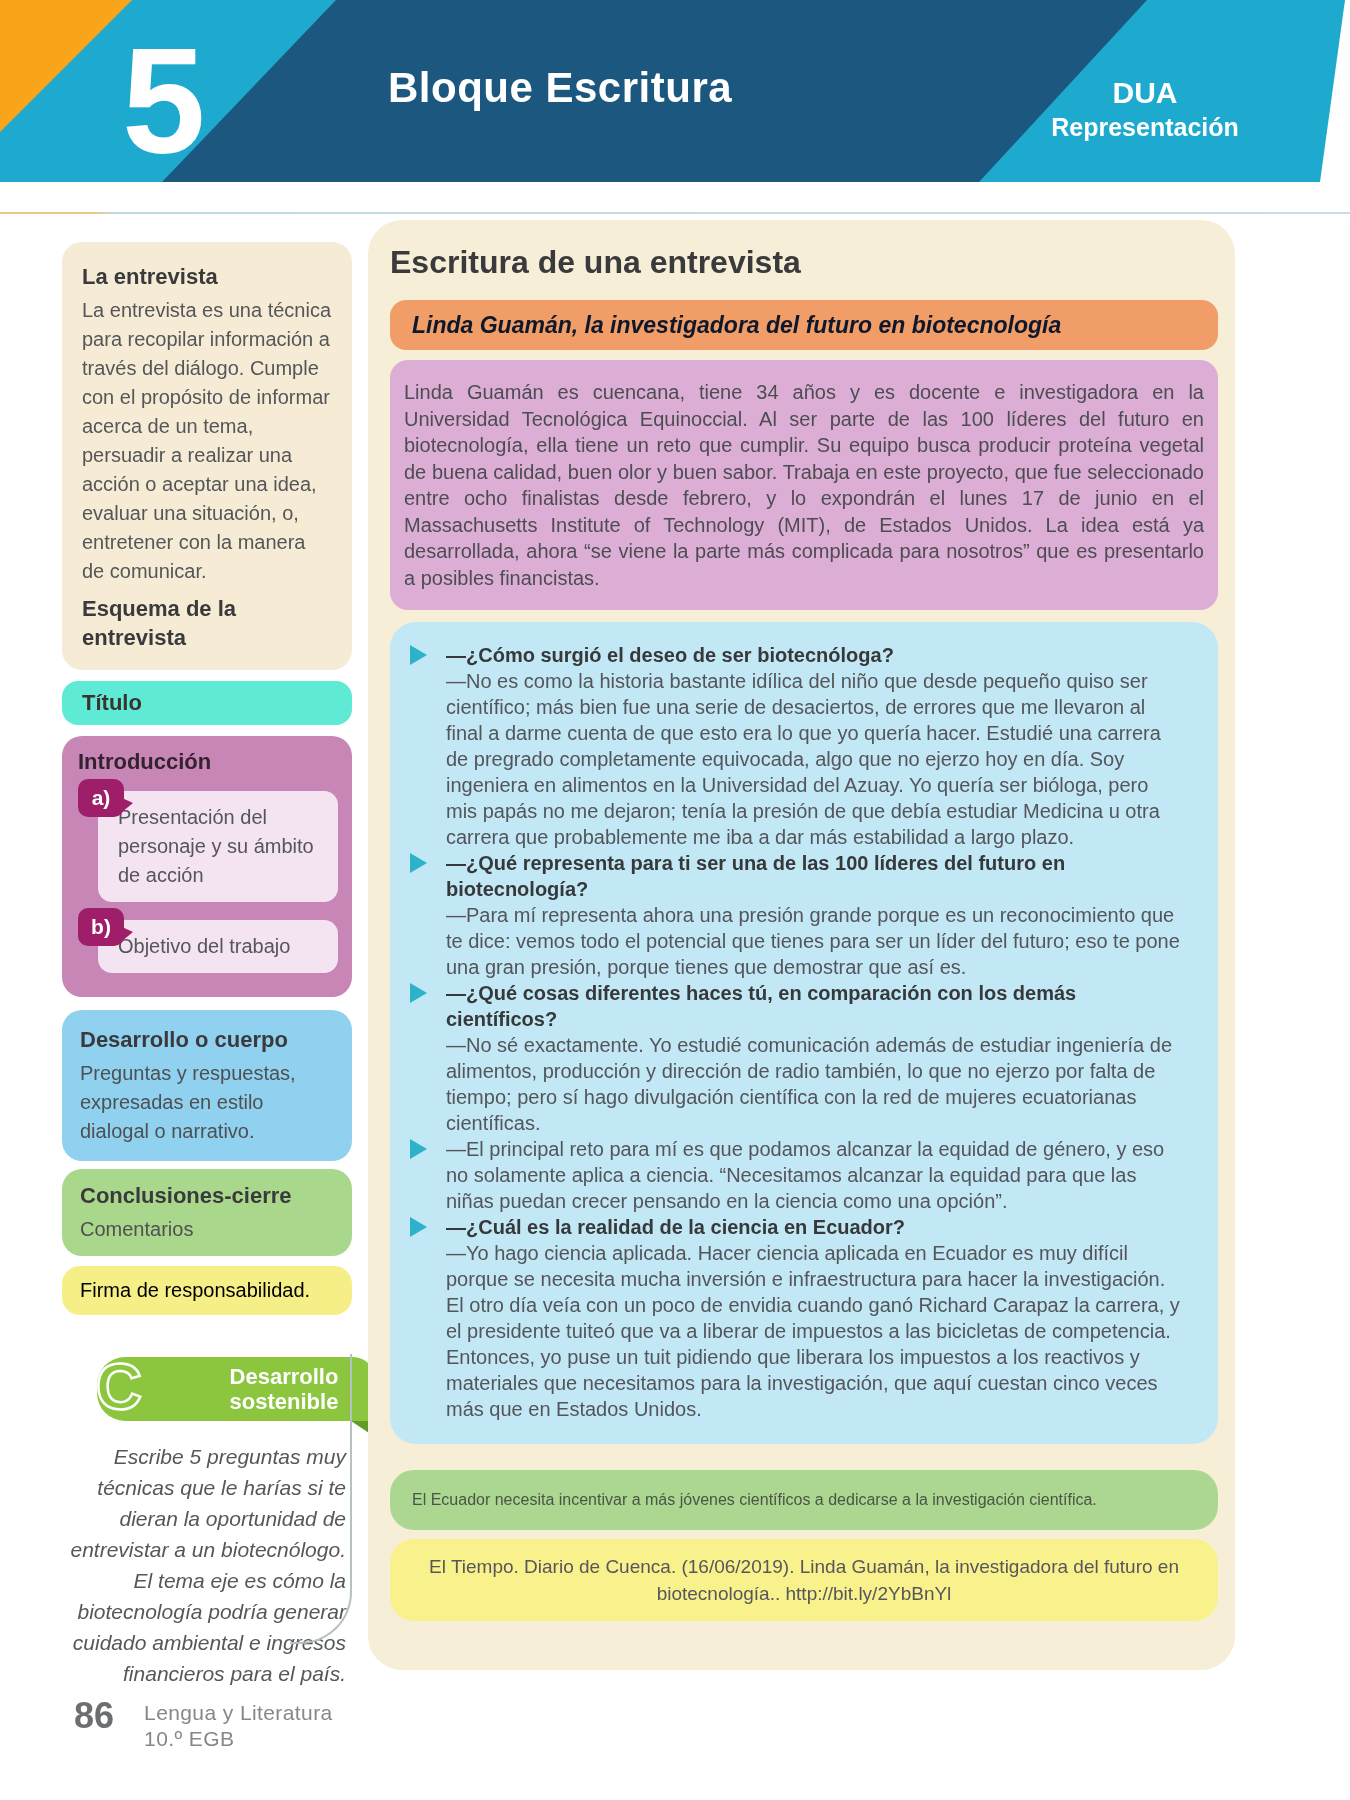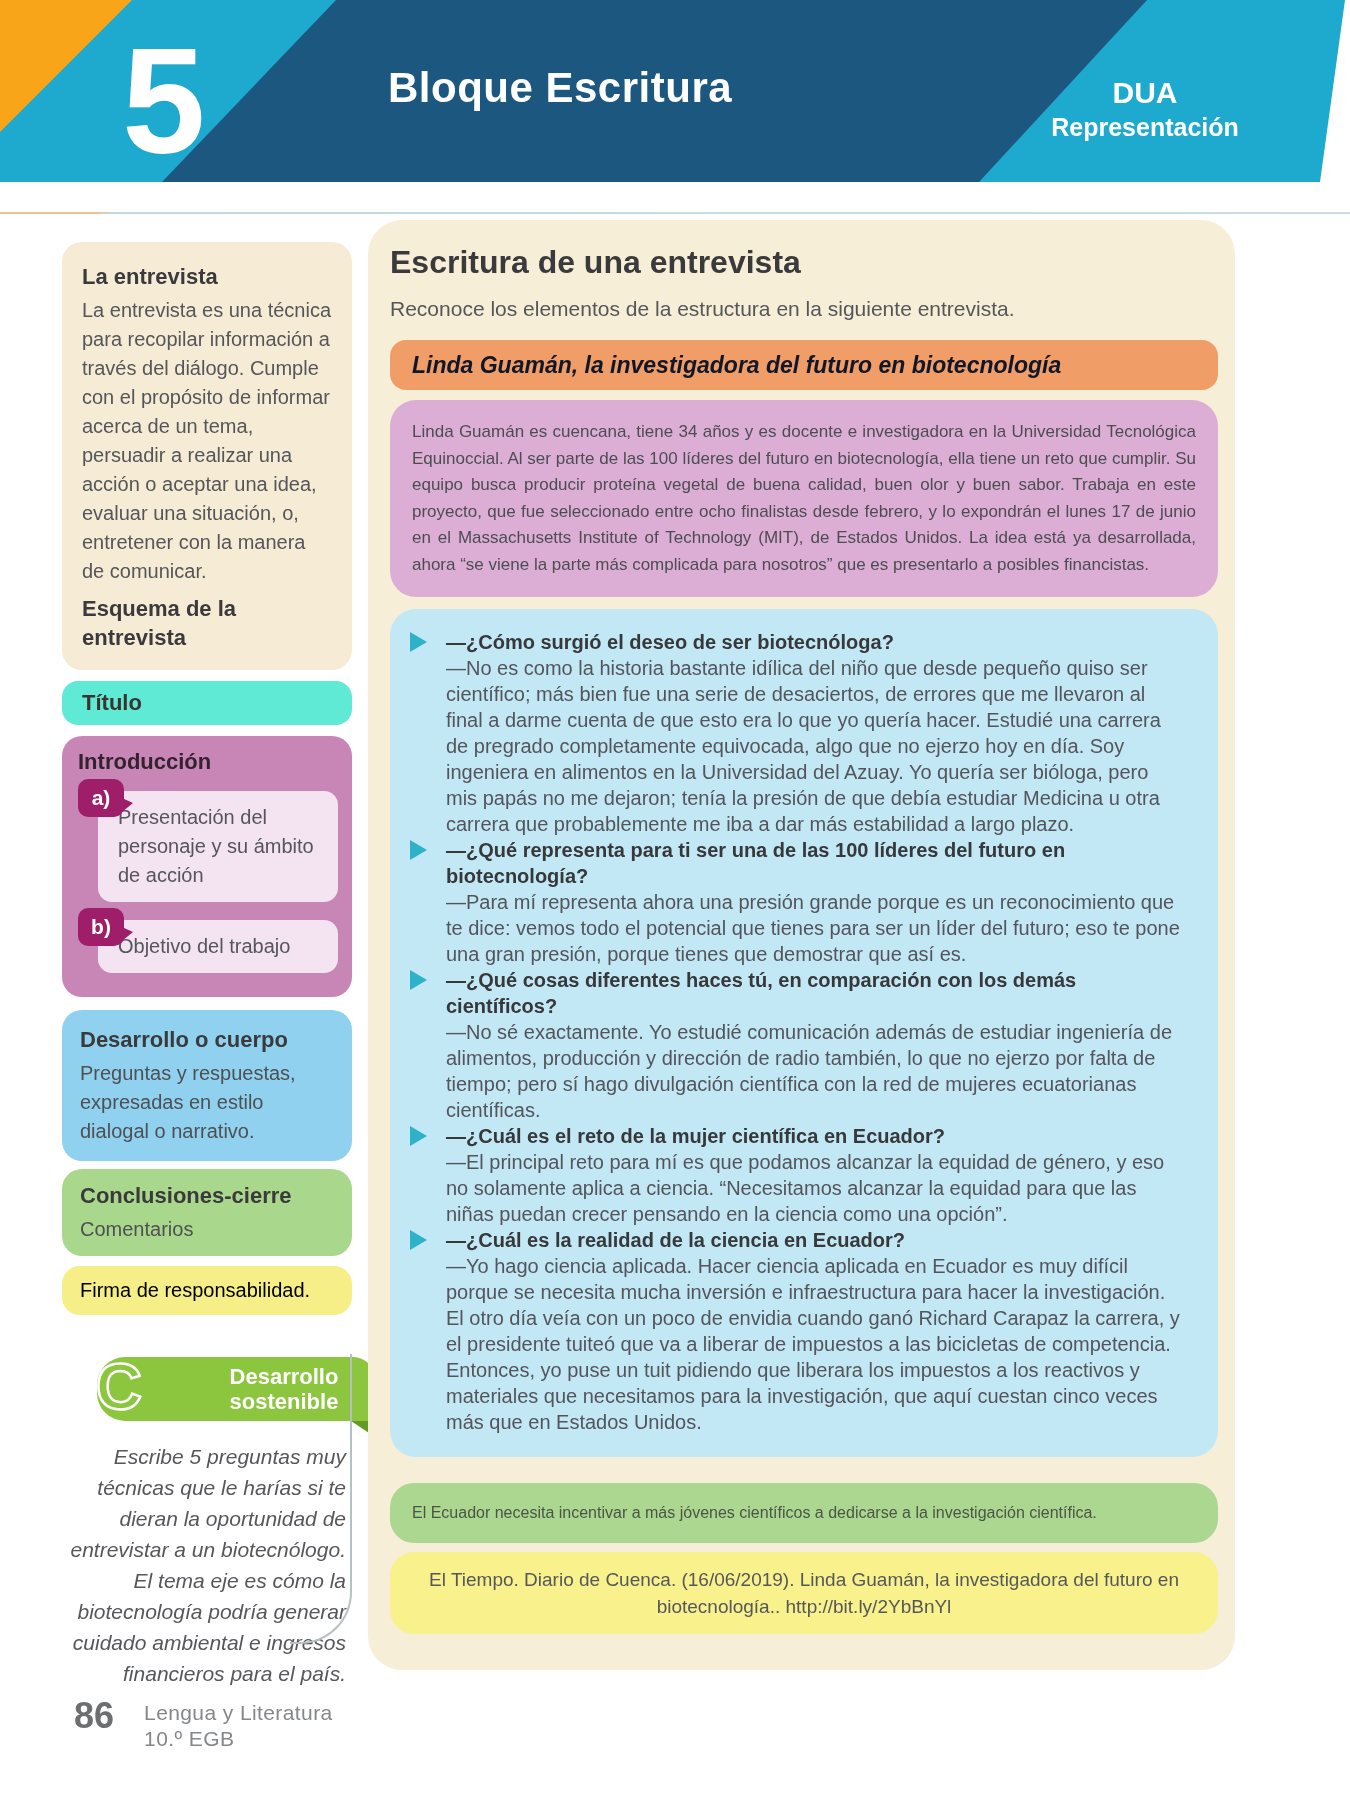--- a/index.html
+++ b/index.html
@@ -70,22 +70,22 @@
     border-bottom-right-radius:52px; pointer-events:none; }
 
   
   .main { position:absolute; left:368px; top:220px; width:867px; height:1450px;
     background:#f7eed8; border-radius:34px; padding:24px 17px 0 22px; }
   .main-title { font-size:32px; font-weight:700; color:#3a3a3c; }
   .main-instr { margin-top:16px; font-size:21px; color:#55565a; }
   .bar { margin-top:19px; background:#f19d68; border-radius:16px; height:50px;
     display:flex; align-items:center; padding:12px 22px;
     font-size:23px; font-weight:700; color:#0f172a;font-style:italic; }
-  .pink { margin-top:10px; background:#dcaed6; border-radius:26px; padding:19px 22px;
-    font-size:17px; line-height:26.5px; color:#4c4d51; text-align:justify; }
+  .pink { margin-top:10px; background:#dcaed6; border-radius:18px; padding:19px 14px;
+    font-size:20px; line-height:26.5px; color:#4c4d51; text-align:justify; }
   .qa { margin-top:12px; background:#c2e7f5; border-radius:26px; padding:20px 34px 22px 56px;
     font-size:20px; line-height:26px; color:#54555a; }
   .qa-q { position:relative; font-weight:700; color:#37383a; }
   .qa-arrow { position:absolute; left:-36px; top:3px; width:0; height:0;
     border-left:17px solid #2eb2c9; border-top:10px solid transparent;
     border-bottom:10px solid transparent; }
   .green { margin-top:26px; background:#abd791; border-radius:24px; padding:15px 22px;
     font-size:16px; line-height:30px; color:#4c5446; }
   .yellow { margin-top:9px; background:#f8f18c; border-radius:24px; padding:14px 26px;
     font-size:19px; line-height:27px; color:#56575b; text-align:center; }
@@ -153,39 +153,38 @@
         <span class="badge-label">Desarrollo sostenible</span>
         <span class="badge-fold"></span>
       </div>
       <div class="activity-text">Escribe 5 preguntas muy técnicas que le harías si te dieran la oportunidad de entrevistar a un biotecnólogo. El tema eje es cómo la biotecnología podría generar cuidado ambiental e ingresos financieros para el país.</div>
     </div>
     <div class="activity-line"></div>
   </div>
 
   <div class="main">
     <div class="main-title">Escritura de una entrevista</div>
-    <div class="main-instr">Reconoce los elementos de la estructura en la siguiente entrevista.</div>
     <div class="bar">Linda Guamán, la investigadora del futuro en biotecnología</div>
     <div class="pink">Linda Guamán es cuencana, tiene 34 años y es docente e investigadora en la Universidad Tecnológica Equinoccial. Al ser parte de las 100 líderes del futuro en biotecnología, ella tiene un reto que cumplir. Su equipo busca producir proteína vegetal de buena calidad, buen olor y buen sabor. Trabaja en este proyecto, que fue seleccionado entre ocho finalistas desde febrero, y lo expondrán el lunes 17 de junio en el Massachusetts Institute of Technology (MIT), de Estados Unidos. La idea está ya desarrollada, ahora “se viene la parte más complicada para nosotros” que es presentarlo a posibles financistas.</div>
 
     <div class="qa">
       <div class="qa-item">
         <div class="qa-q"><span class="qa-arrow"></span><span>—¿Cómo surgió el deseo de ser biotecnóloga?</span></div>
         <div class="qa-a">—No es como la historia bastante idílica del niño que desde pequeño quiso ser científico; más bien fue una serie de desaciertos, de errores que me llevaron al final a darme cuenta de que esto era lo que yo quería hacer. Estudié una carrera de pregrado completamente equivocada, algo que no ejerzo hoy en día. Soy ingeniera en alimentos en la Universidad del Azuay. Yo quería ser bióloga, pero mis papás no me dejaron; tenía la presión de que debía estudiar Medicina u otra carrera que probablemente me iba a dar más estabilidad a largo plazo.</div>
       </div>
       <div class="qa-item">
         <div class="qa-q"><span class="qa-arrow"></span><span>—¿Qué representa para ti ser una de las 100 líderes del futuro en biotecnología?</span></div>
         <div class="qa-a">—Para mí representa ahora una presión grande porque es un reconocimiento que te dice: vemos todo el potencial que tienes para ser un líder del futuro; eso te pone una gran presión, porque tienes que demostrar que así es.</div>
       </div>
       <div class="qa-item">
         <div class="qa-q"><span class="qa-arrow"></span><span>—¿Qué cosas diferentes haces tú, en comparación con los demás científicos?</span></div>
         <div class="qa-a">—No sé exactamente. Yo estudié comunicación además de estudiar ingeniería de alimentos, producción y dirección de radio también, lo que no ejerzo por falta de tiempo; pero sí hago divulgación científica con la red de mujeres ecuatorianas científicas.</div>
       </div>
       <div class="qa-item">
-        <div class="qa-q"><span class="qa-arrow"></span><span>—¿Cuál es el reto de la mujer científica en Ecuador?</span></div>
+        <div class="qa-q"><span class="qa-arrow"></span></div>
         <div class="qa-a">—El principal reto para mí es que podamos alcanzar la equidad de género, y eso no solamente aplica a ciencia. “Necesitamos alcanzar la equidad para que las niñas puedan crecer pensando en la ciencia como una opción”.</div>
       </div>
       <div class="qa-item">
         <div class="qa-q"><span class="qa-arrow"></span><span>—¿Cuál es la realidad de la ciencia en Ecuador?</span></div>
         <div class="qa-a">—Yo hago ciencia aplicada. Hacer ciencia aplicada en Ecuador es muy difícil porque se necesita mucha inversión e infraestructura para hacer la investigación. El otro día veía con un poco de envidia cuando ganó Richard Carapaz la carrera, y el presidente tuiteó que va a liberar de impuestos a las bicicletas de competencia. Entonces, yo puse un tuit pidiendo que liberara los impuestos a los reactivos y materiales que necesitamos para la investigación, que aquí cuestan cinco veces más que en Estados Unidos.</div>
       </div>
     </div>
 
     <div class="green">El Ecuador necesita incentivar a más jóvenes científicos a dedicarse a la investigación científica.</div>
     <div class="yellow">El Tiempo. Diario de Cuenca. (16/06/2019). Linda Guamán, la investigadora del futuro en biotecnología.. http://bit.ly/2YbBnYl</div>

